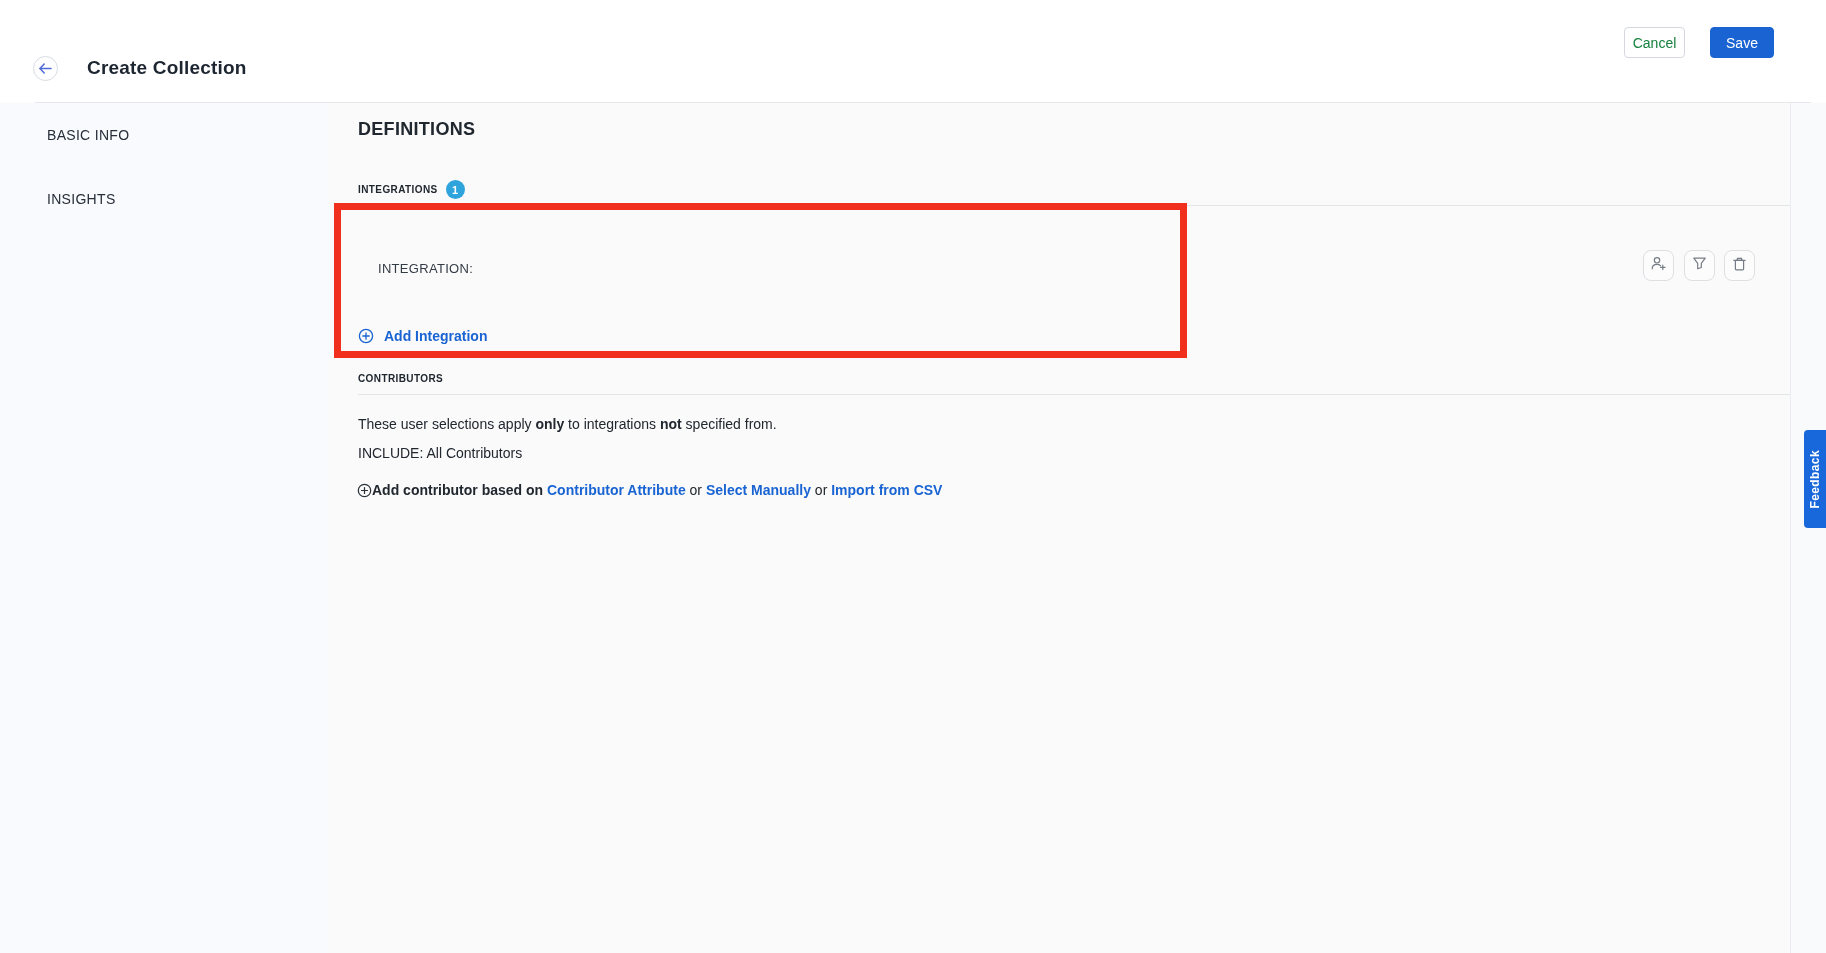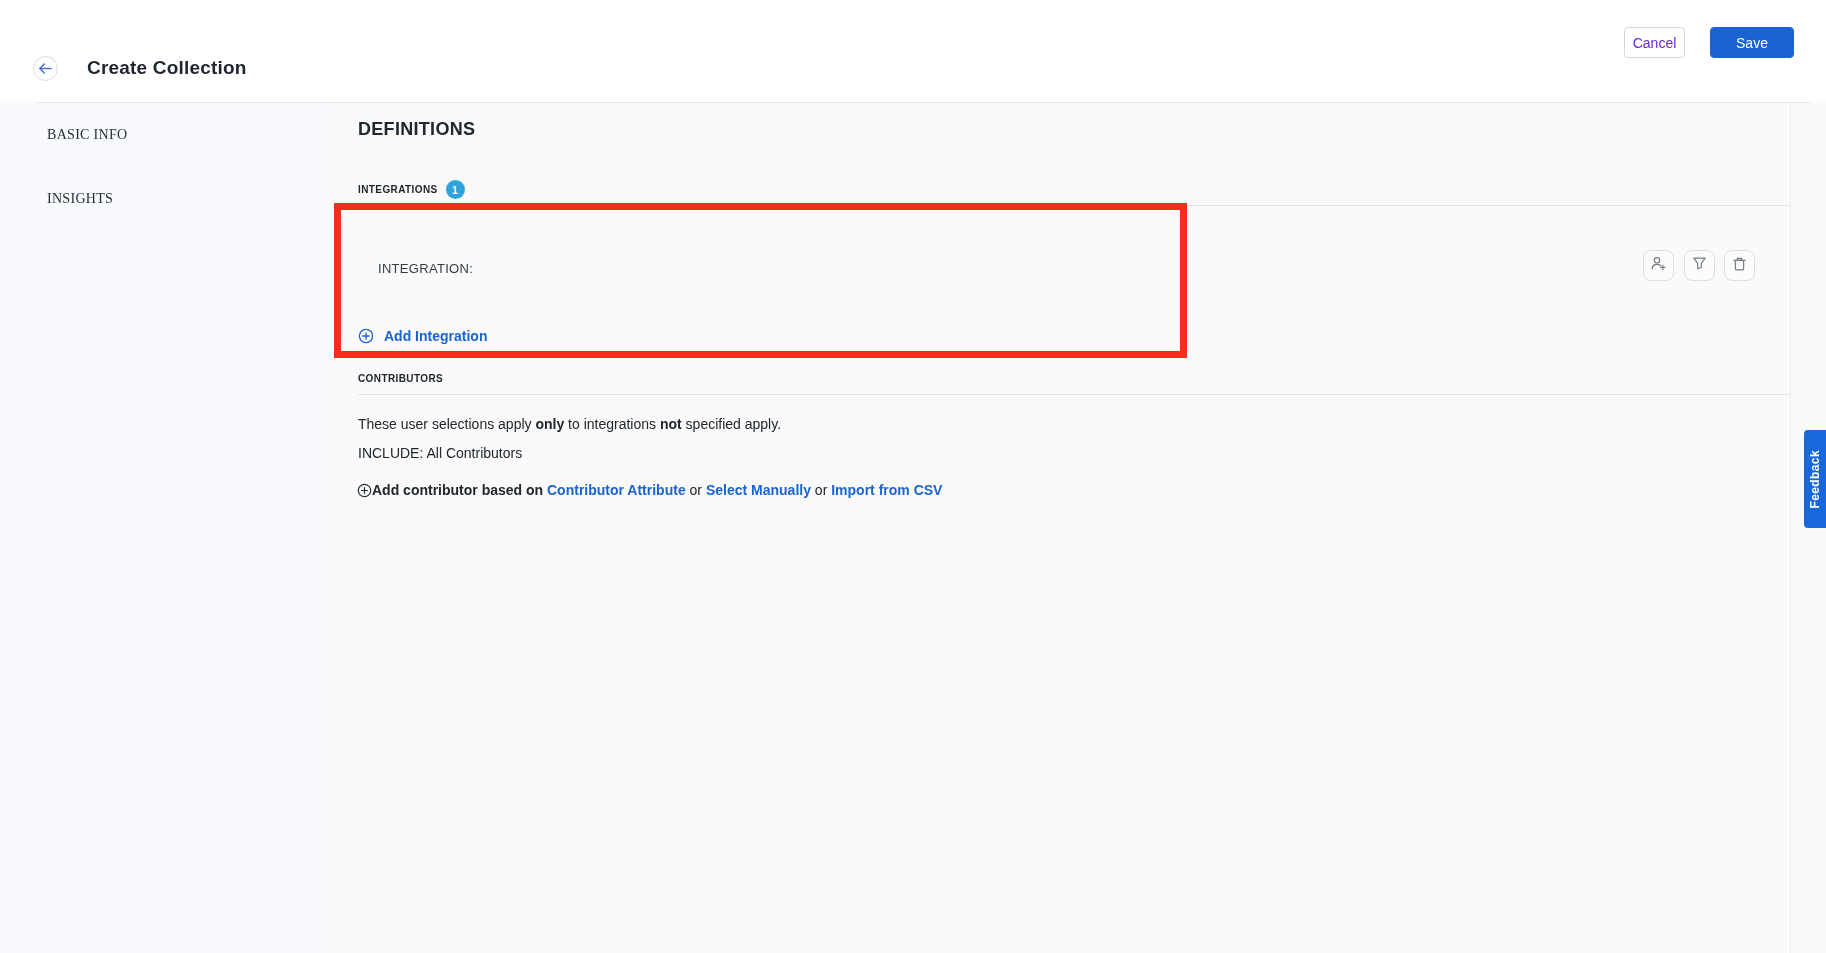--- a/index.html
+++ b/index.html
@@ -11,25 +11,25 @@
   .header { position: absolute; left: 0; top: 0; width: 1826px; height: 103px; background: #ffffff; }
   .header-divider { position: absolute; left: 35px; top: 102px; width: 1776px; height: 1px; background: #e6e8ec; }
   .breadcrumb { position: absolute; left: 36px; top: 31px; font-size: 13.5px; color: #6d7480; white-space: pre; }
   .breadcrumb .crumb-link { color: #6d7480; cursor: pointer; }
   .breadcrumb .crumb-current { color: #1964d2; cursor: pointer; }
   .back-btn { position: absolute; left: 33px; top: 56px; width: 25px; height: 25px; border: 1px solid #d8dce2;
               border-radius: 50%; background: #ffffff; display: flex; align-items: center; justify-content: center; cursor: pointer; }
   .page-title { position: absolute; left: 87px; top: 57px; font-size: 19px; font-weight: bold; color: #1d2531; letter-spacing: 0.2px; }
   .btn { position: absolute; top: 27px; height: 31px; border-radius: 4px; font-size: 14px; display: flex;
          align-items: center; justify-content: center; cursor: pointer; font-family: "Liberation Sans", sans-serif; }
-  .btn-cancel { left: 1624px; width: 61px; background: #ffffff; border: 1px solid #d5d8dd; color: #6d28d9; }
-  .btn-save { left: 1710px; width: 84px; background: #1964d2; border: 1px solid #1964d2; color: #ffffff; }
+  .btn-cancel { left: 1624px; width: 61px; background: #ffffff; border: 1px solid #d5d8dd; color: #15803d; }
+  .btn-save { left: 1710px; width: 64px; background: #1964d2; border: 1px solid #1964d2; color: #ffffff; }
 
   
-  .sidebar { position: absolute; left: 0; top: 103px; width: 384px; height: 850px; background: #f8fafd; border-right: 1px solid #e4e6ea; font-family: Liberation Serif, serif; }
+  .sidebar { position: absolute; left: 0; top: 103px; width: 384px; height: 850px; background: #f8fafd; border-right: 1px solid #e4e6ea; }
   .nav-item { height: 64px; display: flex; align-items: center; padding-left: 47px; font-size: 14px;
               color: #272e39; letter-spacing: 0.3px; cursor: pointer; }
   .nav-item.active { background: #e4eaf7; }
 
   
   .main { position: absolute; left: 329px; top: 103px; width: 1497px; height: 850px; background: #fafafa; }
   .right-strip { position: absolute; left: 1790px; top: 103px; width: 36px; height: 850px; background: #f8fafc; border-left: 1px solid #eaecef; }
 
   .definitions-title { position: absolute; left: 358px; top: 119px; font-size: 18px; font-weight: bold; color: #20272f; letter-spacing: 0.3px; }
 
@@ -144,21 +144,21 @@
         <circle cx="8" cy="8" r="6.6"></circle>
           <path d="M8 4.8v6.4M4.8 8h6.4"></path>
       </svg>
     </span>
     <span class="link-label">Add Integration</span>
   </div>
 
   <div class="contributors-heading section-heading">CONTRIBUTORS</div>
   <div class="contributors-divider"></div>
 
-  <div class="note-line"><span>These user selections apply </span><b>only</b><span> to integrations </span><b>not</b><span> specified apply.</span></div>
+  <div class="note-line"><span>These user selections apply </span><b>only</b><span> to integrations </span><b>not</b><span> specified from.</span></div>
 
   <div class="include-line">INCLUDE: All Contributors</div>
 
   <div class="add-contrib-row">
     <span style="display:flex;">
       <svg width="15" height="15" viewBox="0 0 16 16" fill="none" stroke="#2a3139" stroke-width="1.3" stroke-linecap="round">
         <circle cx="8" cy="8" r="6.6"></circle>
           <path d="M8 4.8v6.4M4.8 8h6.4"></path>
       </svg>
     </span>

